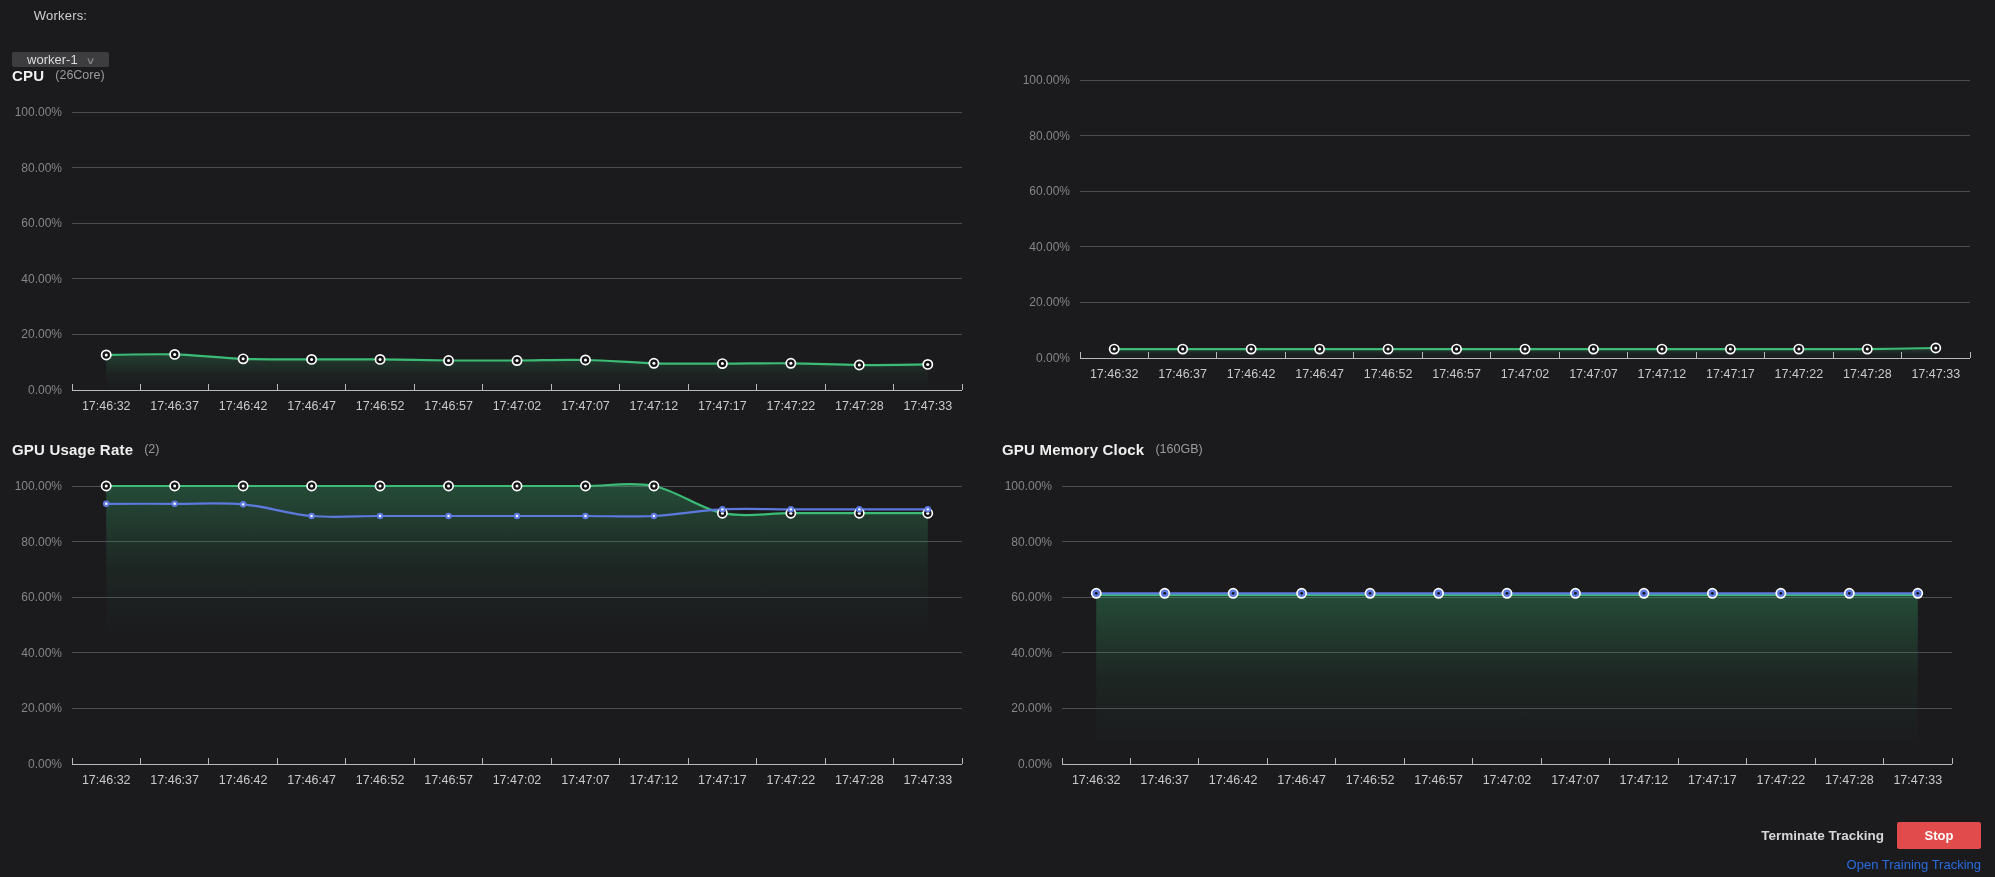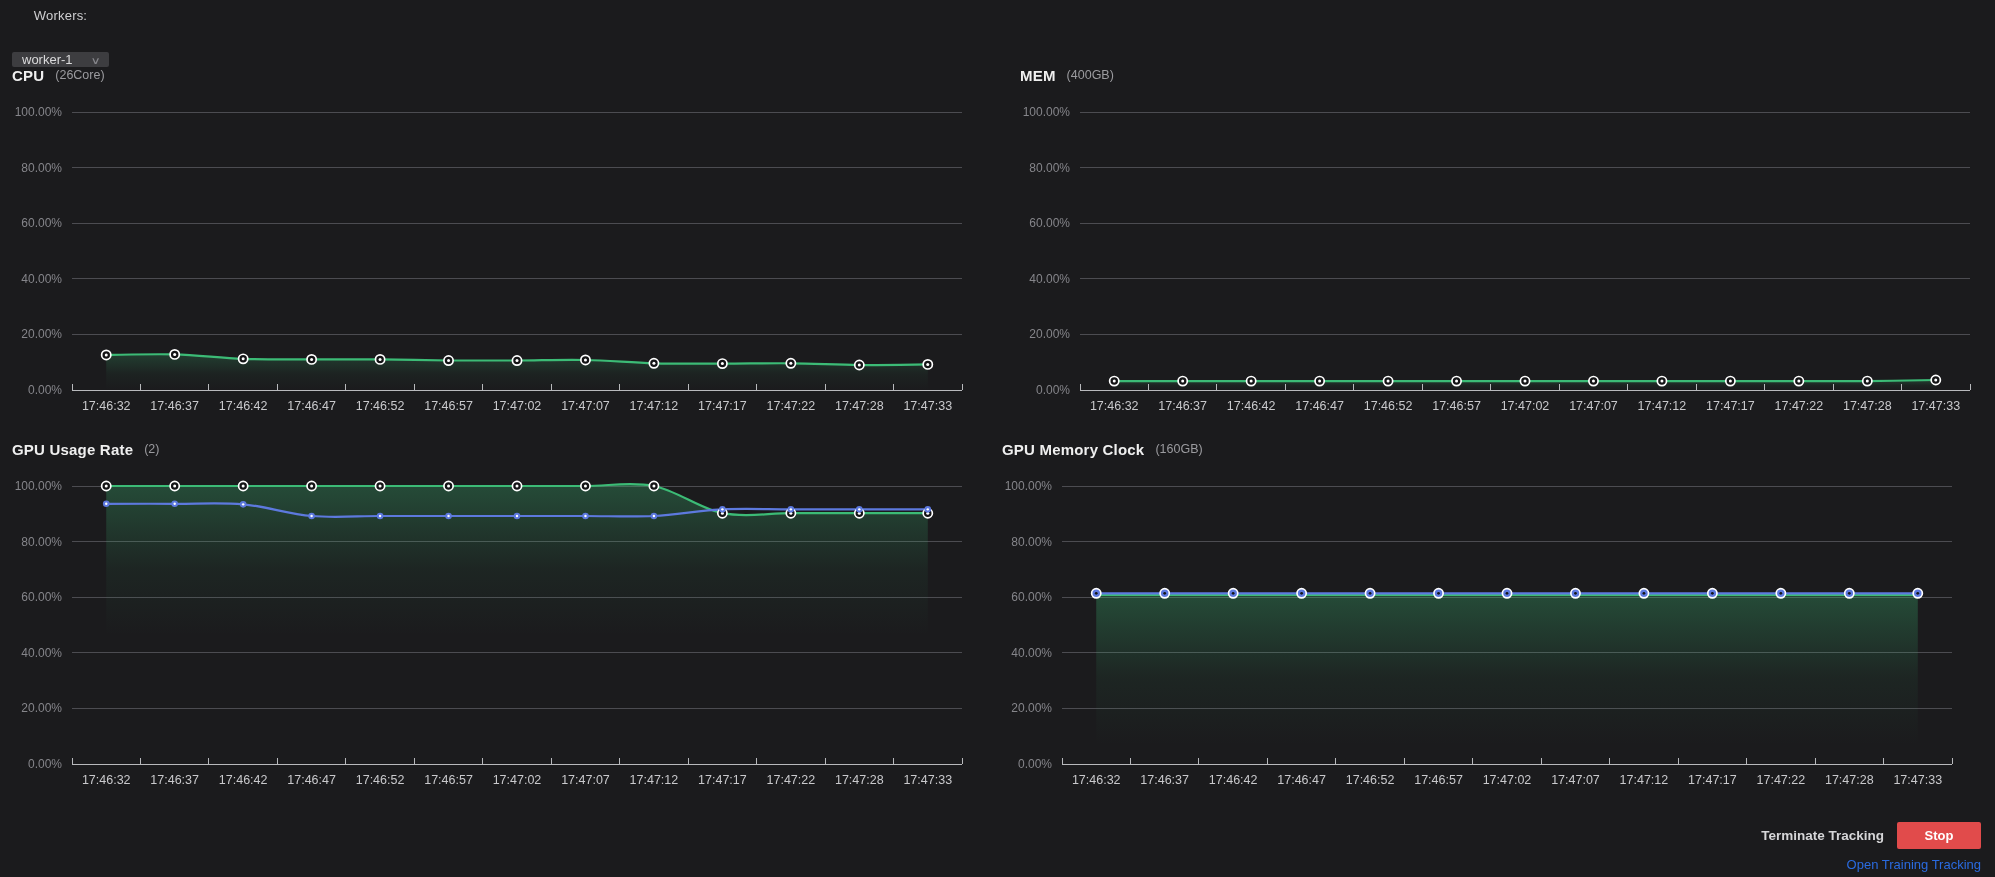--- a/index.html
+++ b/index.html
@@ -7,21 +7,21 @@
     width:1995px;height:877px;overflow:hidden;position:relative;
     background:#1b1b1d;
     font-family:"Liberation Sans",sans-serif;
     -webkit-font-smoothing:antialiased;
   }
   
   .workers-bar{position:absolute;left:12px;top:8px;height:30px;display:flex;align-items:center;gap:29px;flex-direction:column;}
   .workers-label{font-size:13px;color:#cfcfd1;letter-spacing:.2px;}
   .worker-select{
     height:30px;min-width:97px;background:#3d3d40;border-radius:2px;
-    display:flex;align-items:center;justify-content:space-between;gap:9px;
+    display:flex;align-items:center;justify-content:center;gap:9px;
     padding:0 10px;cursor:pointer;box-sizing:border-box;
   }
   .worker-select .value{font-size:13px;color:#dadadb;}
   .worker-select .chevron{font-size:10px;color:#87878c;transform:scaleX(1.4);margin-top:1px;}
   
   .chart-section{position:absolute;width:975px;}
   .pos-cpu{left:10px;top:62px;}
   .pos-mem{left:1018px;top:62px;}
   .pos-gpu{left:10px;top:436px;}
   .pos-gmc{left:992px;top:436px;margin-left:8px;}
@@ -140,24 +140,20 @@
           <circle cx="849.3076923076924" cy="270.98" r="4.6" fill="#141416" stroke="#ffffff" stroke-width="1.7"></circle>
           <circle cx="849.3076923076924" cy="270.98" r="1.5" fill="#ffffff"></circle>
           <circle cx="917.7692307692308" cy="270.424" r="4.6" fill="#141416" stroke="#ffffff" stroke-width="1.7"></circle>
           <circle cx="917.7692307692308" cy="270.424" r="1.5" fill="#ffffff"></circle>
         </g>
       </svg>
     </div>
 </section>
 
 <section class="chart-section pos-mem">
-  <div class="chart-head">
-    <span class="chart-title">MEM</span>
-    <span class="chart-subtitle">(400GB)</span>
-  </div>
   <div>
       <svg width="967" height="330" viewBox="0 0 967 330">
         <defs>
           <linearGradient id="grad-c1-s0" gradientUnits="userSpaceOnUse" x1="0" y1="285.992" x2="0" y2="296">
             <stop offset="0" stop-color="#3cbb76" stop-opacity="0.22"></stop>
             <stop offset="0.55" stop-color="#3cbb76" stop-opacity="0.0484"></stop>
             <stop offset="1" stop-color="#3cbb76" stop-opacity="0"></stop>
           </linearGradient>
         </defs>
         <g>

